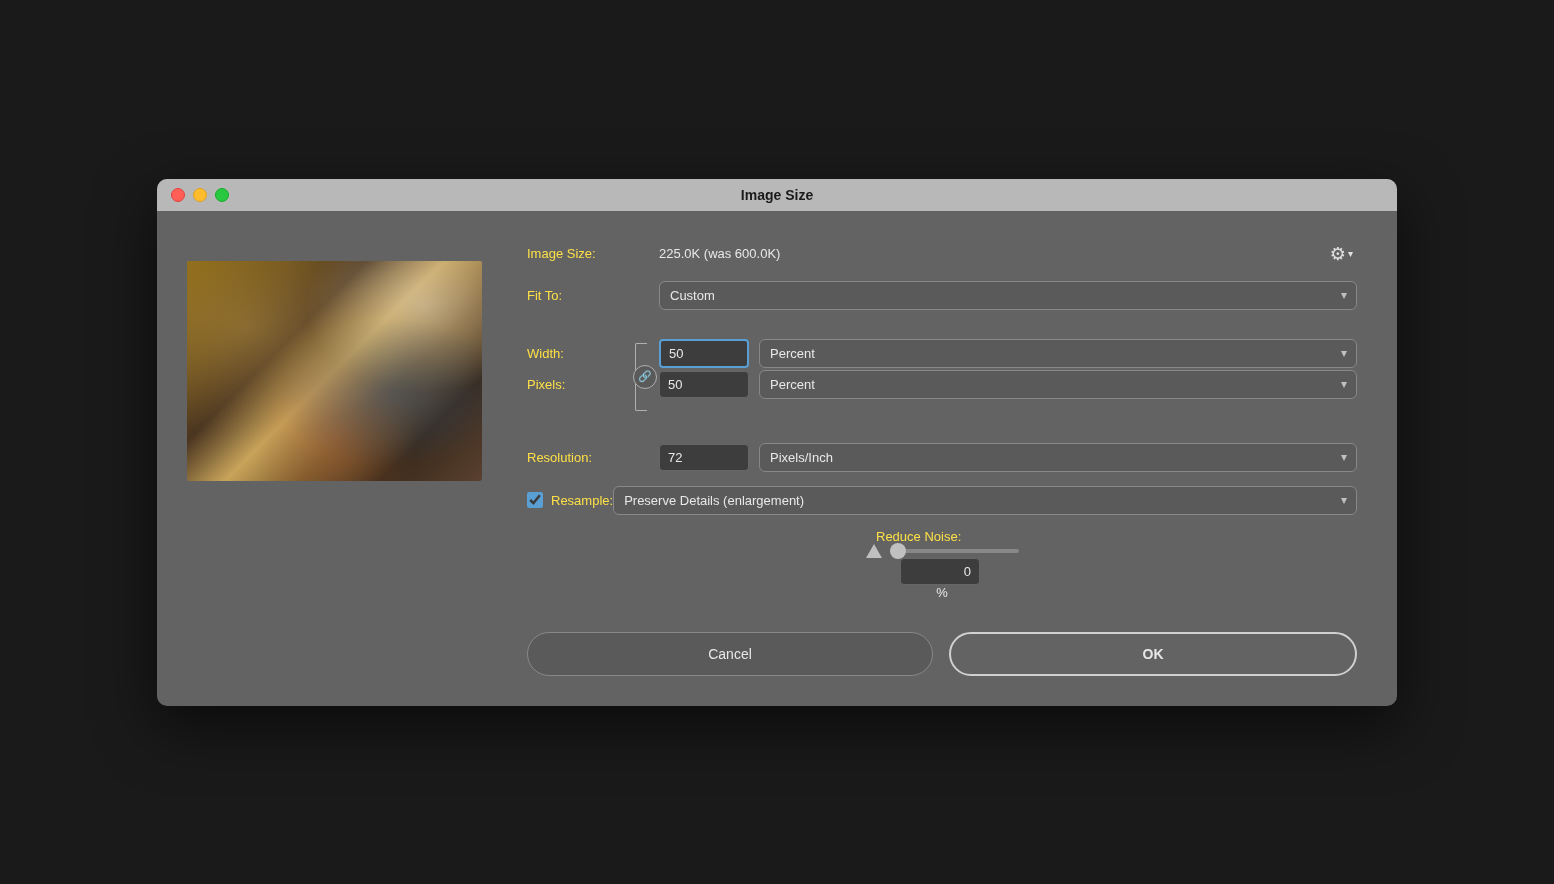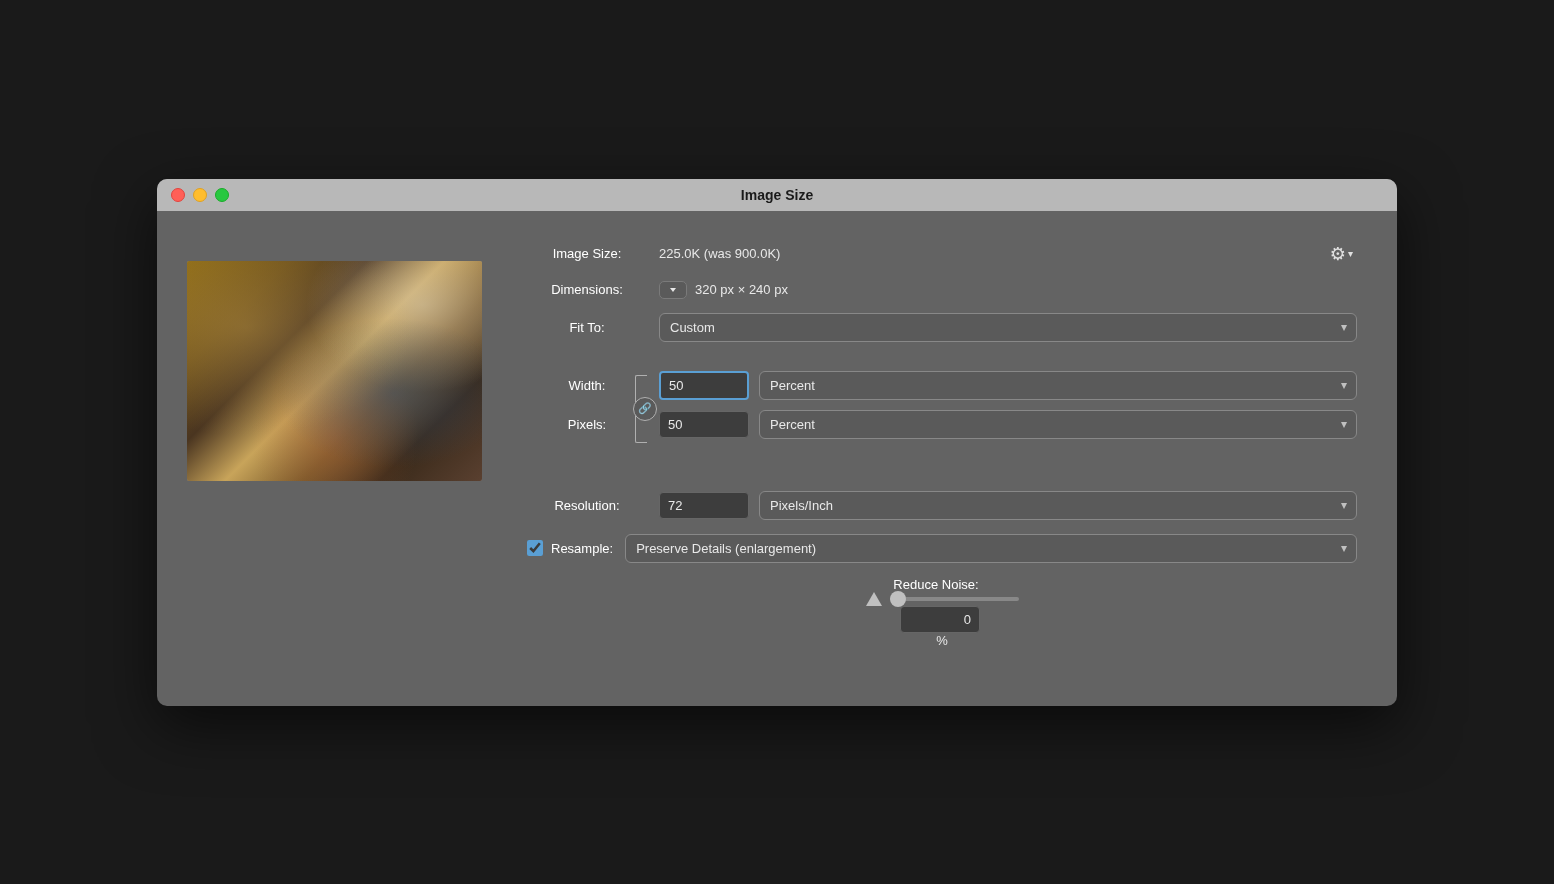--- a/index.html
+++ b/index.html
@@ -106,22 +106,22 @@
 
     
     .row {
       display: flex;
       align-items: center;
       margin-bottom: 14px;
     }
 
     .label {
       font-size: 13px;
-      color: #ffffff;
-      text-align: center;
+      color: #fde047;
+      text-align: left;
       min-width: 120px;
       margin-right: 12px;
     }
 
     .value-text {
       font-size: 13px;
       color: #e8e8e8;
     }
 
     .gear-btn {
@@ -204,21 +204,21 @@
     .wh-section {
       display: flex;
       flex-direction: column;
       margin-bottom: 14px;
       position: relative;
     }
 
     .wh-row {
       display: flex;
       align-items: center;
-      margin-bottom: 10px;
+      margin-bottom: 2px;
     }
 
     .link-icon-container {
       position: absolute;
       left: 108px;
       top: 4px;
       width: 24px;
       height: 68px;
       display: flex;
       flex-direction: column;
@@ -457,40 +457,27 @@
         <div class="preview-image-inner">
           <div class="img-overlay"></div>
         </div>
       </div>
     </div>
 
     <div class="controls-area">
 
       <div class="row">
         <span class="label">Image Size:</span>
-        <span class="value-text">225.0K (was 900.0K)</span>
+        <span class="value-text">225.0K (was 600.0K)</span>
         <button class="gear-btn">
           <span>⚙</span>
           <span style="font-size:10px">▾</span>
         </button>
       </div>
 
-      <div class="dimensions-row">
-        <span class="label">Dimensions:</span>
-        <button class="dim-dropdown-btn">
-          <svg width="10" height="10" viewBox="0 0 10 10">
-              <polygon points="2,3 8,3 5,7"></polygon>
-            </svg>
-        </button>
-        <span class="dim-values">
-          <span>320 px</span>
-          <span> × </span>
-          <span>240 px</span>
-        </span>
-      </div>
 
       <div class="fit-row">
         <span class="label">Fit To:</span>
         <div class="select-container">
           <select>
             <option>Custom</option>
             <option>Original Size</option>
             <option>800×600</option>
             <option>1024×768</option>
             <option>1280×800</option>
@@ -547,21 +534,21 @@
             <option selected="">Pixels/Inch</option>
             <option>Pixels/Centimeter</option>
           </select>
         </div>
       </div>
 
       <div class="resample-row">
         <label class="checkbox-label">
           <input type="checkbox" checked="" style="">
         </label>
-        <span class="label" style="min-width:auto; margin-right:12px;">Resample:</span>
+        <span class="label" style="min-width:auto; margin-right:0;">Resample:</span>
         <div class="select-container">
           <select>
             <option selected="">Preserve Details (enlargement)</option>
             <option>Automatic</option>
             <option>Preserve Details 2.0</option>
             <option>Bicubic Smoother</option>
             <option>Bicubic Sharper</option>
             <option>Bicubic</option>
             <option>Bilinear</option>
             <option>Nearest Neighbor</option>
@@ -572,16 +559,20 @@
       <div class="noise-row">
         <span class="label">Reduce Noise:</span>
         <div class="noise-slider-container">
           <div class="triangle-icon"></div>
           <input type="range" class="slider" min="0" max="100" value="0" style="">
         </div>
         <input type="text" class="percent-input" value="0" style="">
         <span class="percent-label">%</span>
       </div>
 
+      <div class="buttons-row">
+        <button class="btn-cancel">Cancel</button>
+        <button class="btn-ok">OK</button>
+      </div>
 
     </div>
   </div>
 </div>
 
 </body></html>

